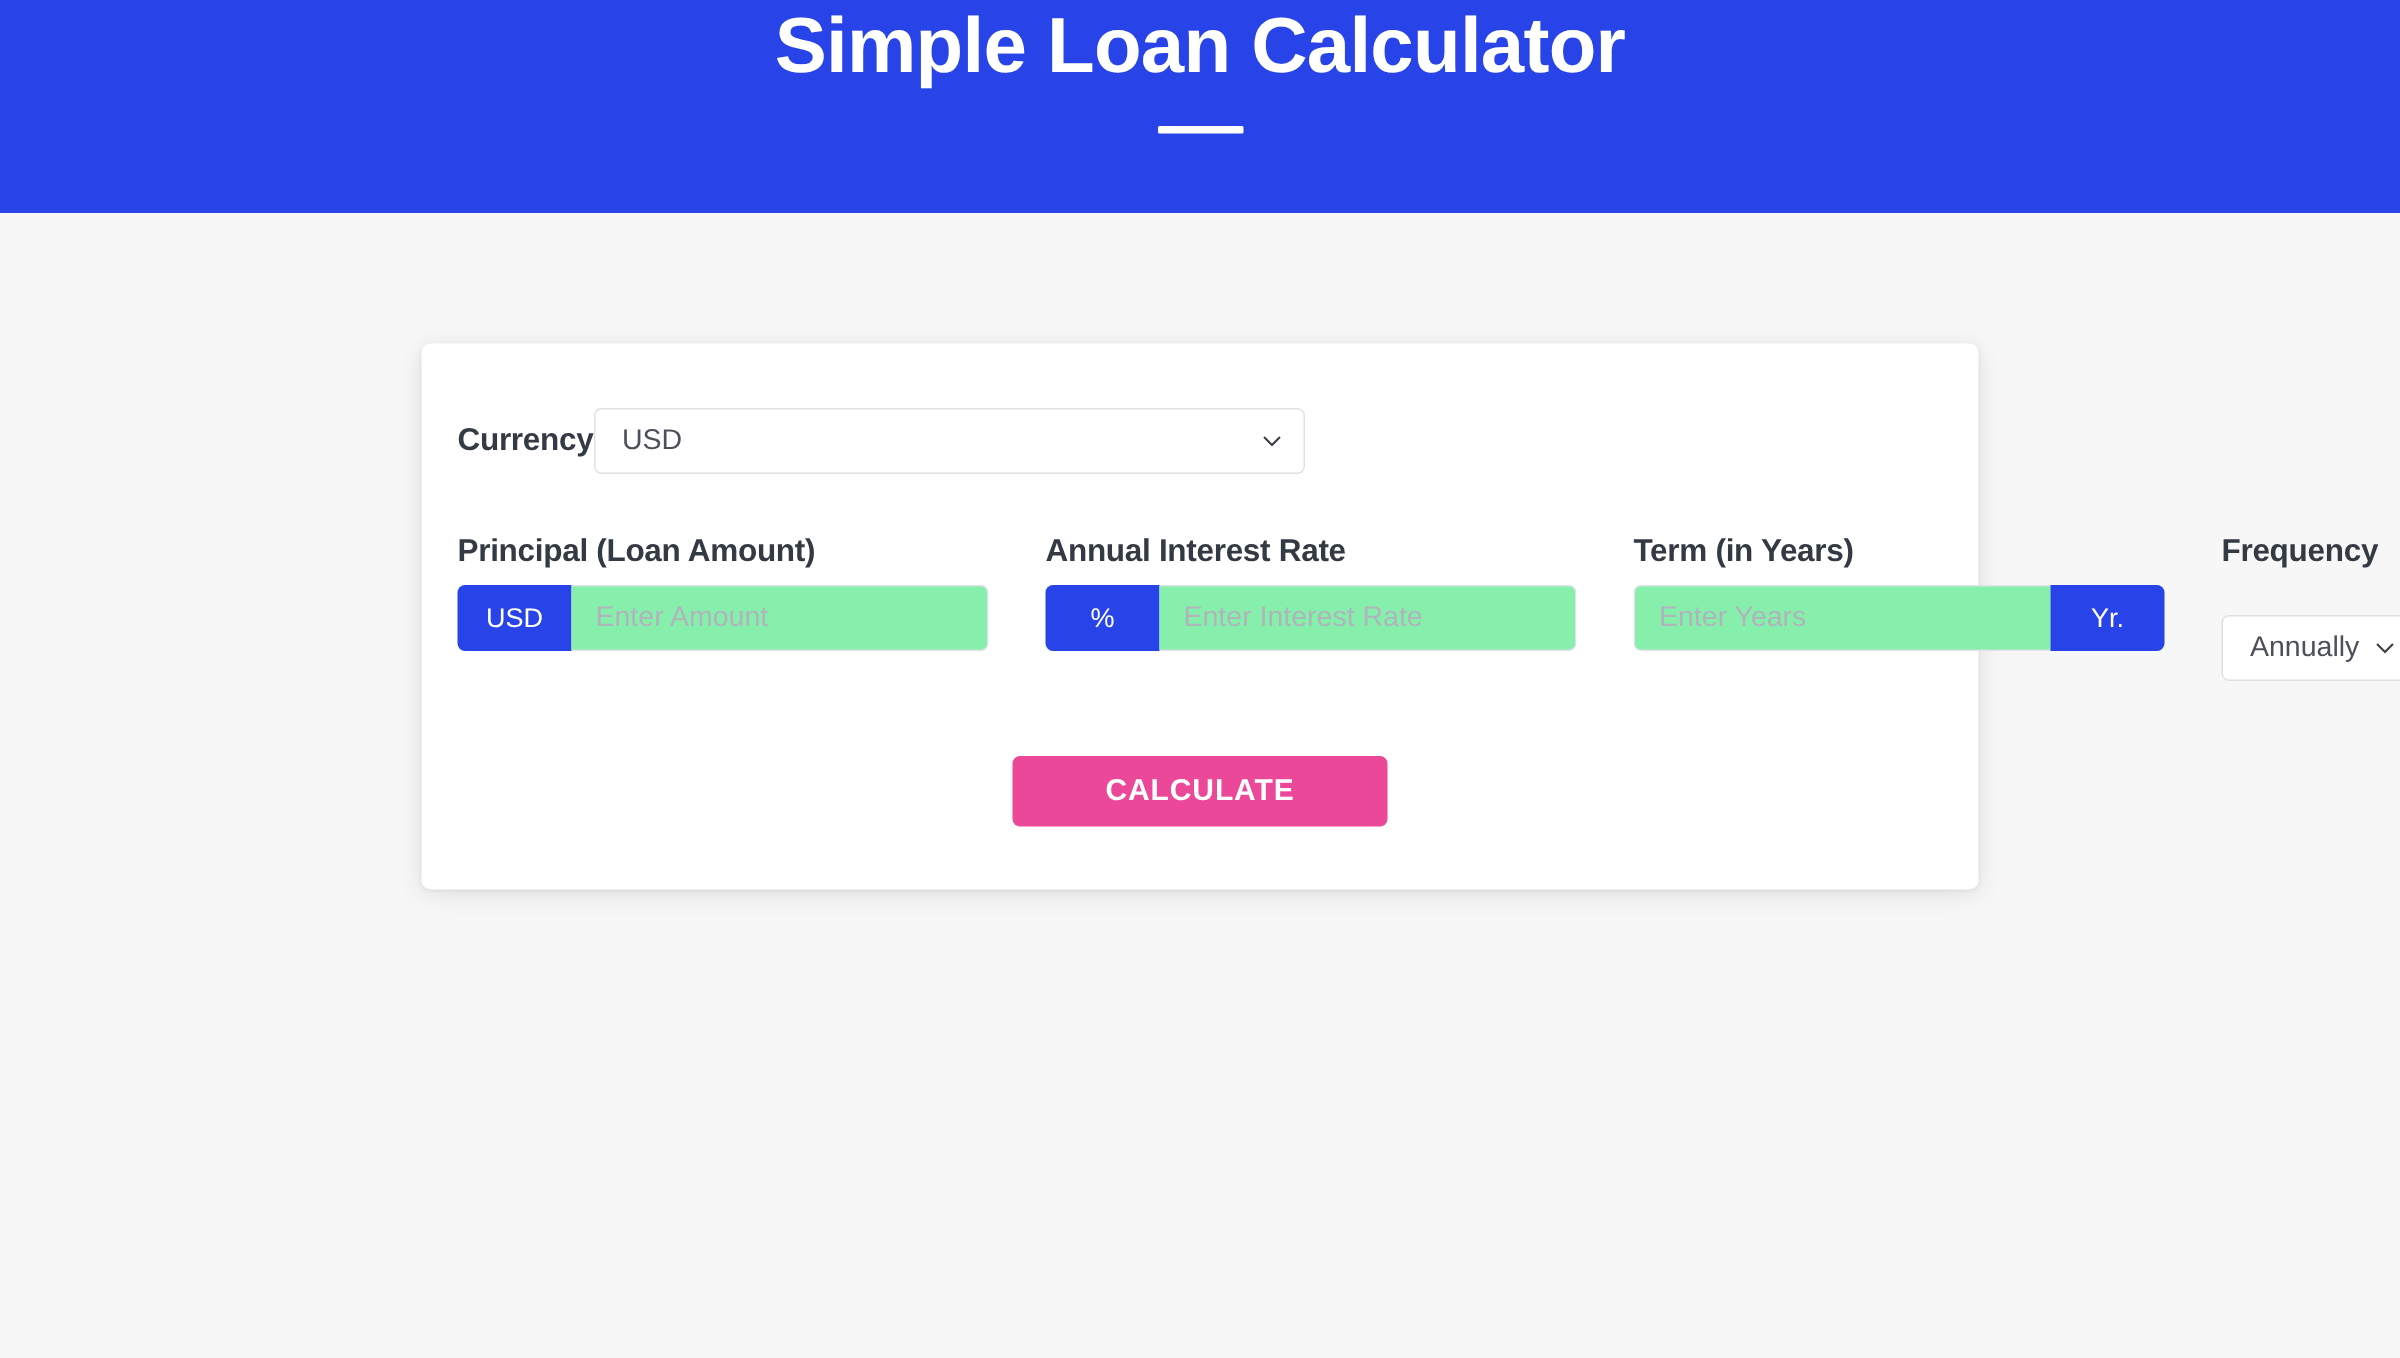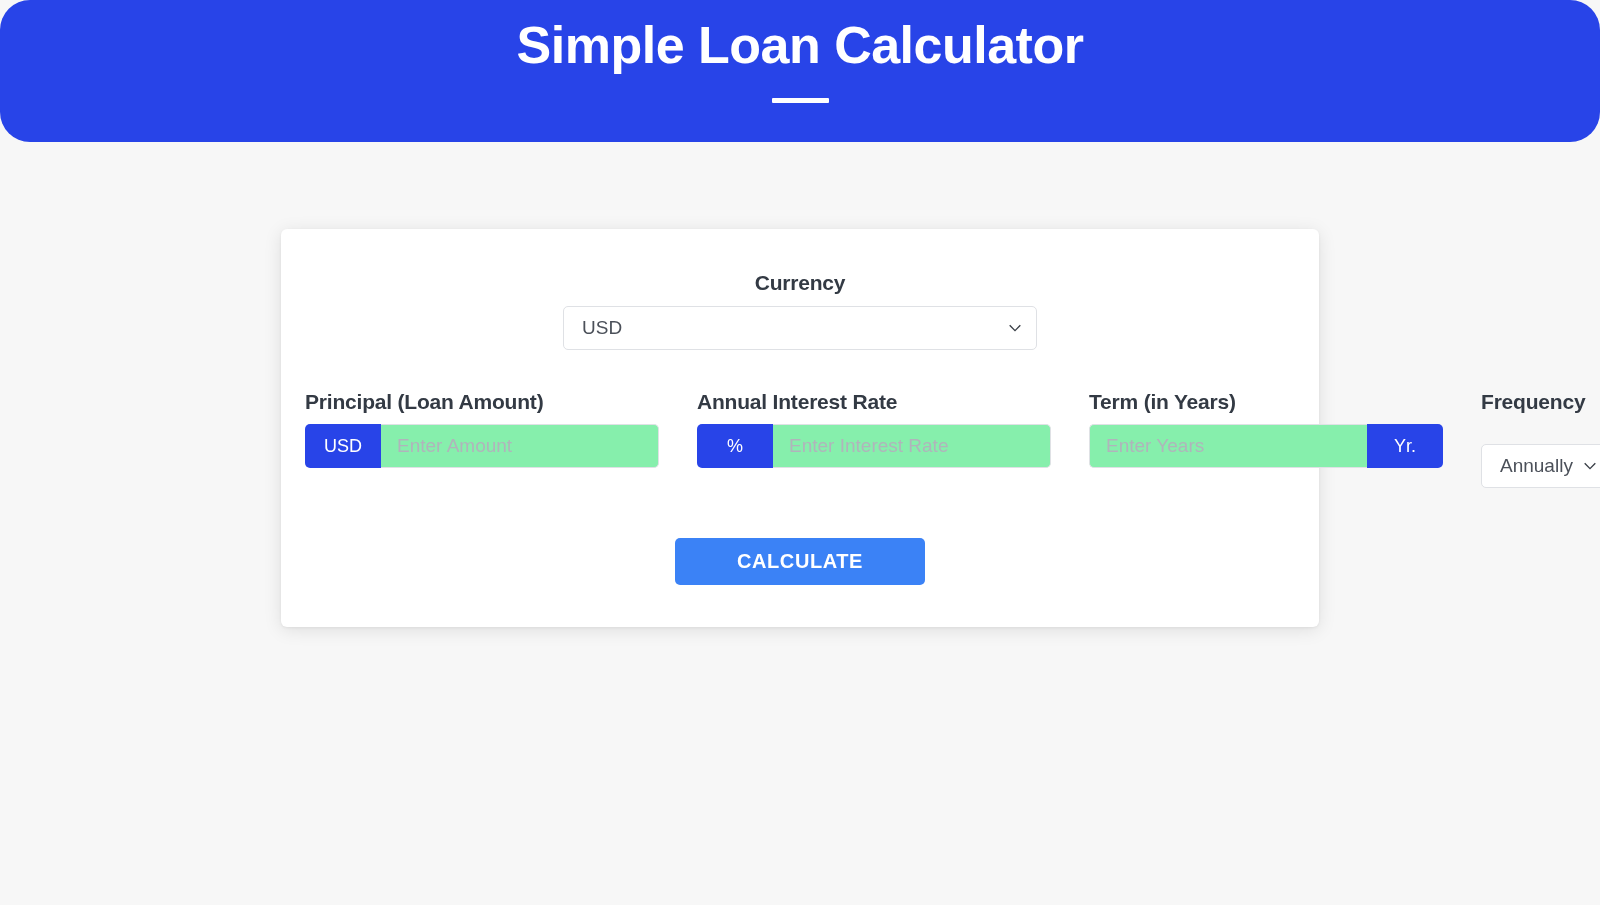--- a/index.html
+++ b/index.html
@@ -17,22 +17,20 @@
 
   
   .header {
     width: 100%;
     height: 142px;
     background: #2844e8;
     display: flex;
     flex-direction: column;
     align-items: center;
     justify-content: flex-start;
-    padding-top: 14px;
-    border-radius: 30px;
   }
   .header-title {
     color: #ffffff;
     font-size: 52px;
     font-weight: bold;
     letter-spacing: -0.5px;
     line-height: 1.2;
     margin: 0;
     text-align: center;
     font-family: "Liberation Sans", sans-serif;
@@ -56,22 +54,22 @@
     width: 1038px;
     background: #ffffff;
     border-radius: 6px;
     box-shadow: 0 3px 18px rgba(0,0,0,0.10), 0 1px 3px rgba(0,0,0,0.06);
     padding: 42px 24px 42px 24px;
   }
 
   
   .currency-block {
     display: flex;
-    flex-direction: column;
-    align-items: center;
+    flex-direction: row;
+    align-items: flex-end;
   }
   .label {
     font-size: 21px;
     font-weight: bold;
     color: #333a44;
     margin: 0 0 10px 0;
     letter-spacing: -0.2px;
   }
   .label-center { text-align: center; }
 
@@ -151,21 +149,21 @@
 
   .freq-select-wrap { width: 100%; margin-top: 20px; }
 
   
   .button-row {
     display: flex;
     justify-content: center;
     margin-top: 50px;
   }
   .calculate-btn {
-    background: #3b82f6;
+    background: #ec4899;
     color: #ffffff;
     border: none;
     border-radius: 5px;
     font-size: 20px;
     font-weight: bold;
     letter-spacing: 0.6px;
     width: 250px;
     height: 47px;
     cursor: pointer;
     font-family: "Liberation Sans", sans-serif;

